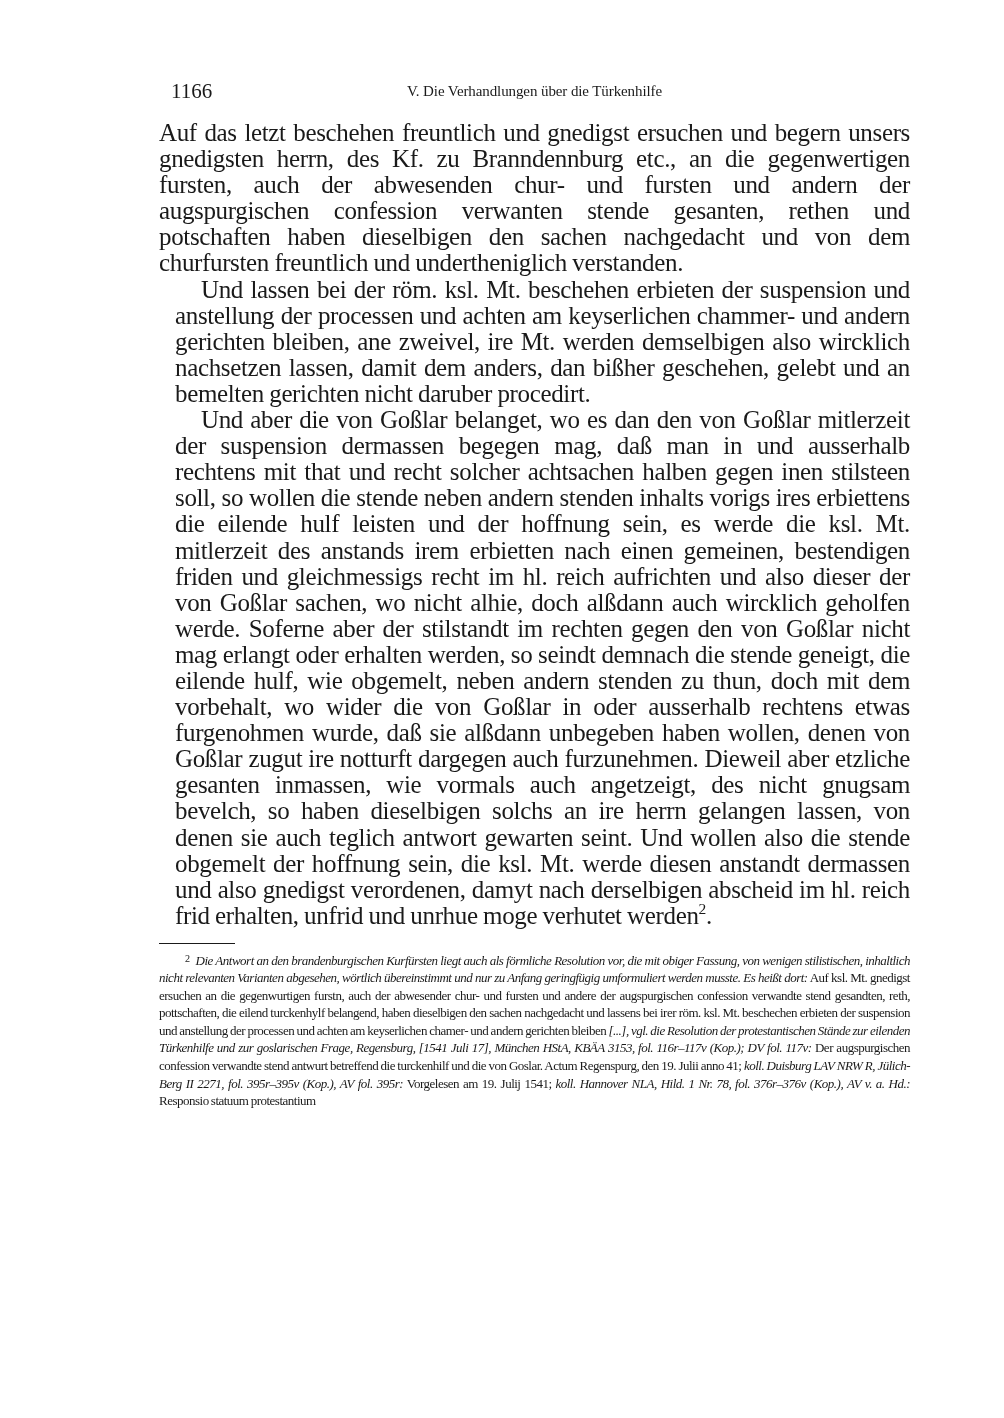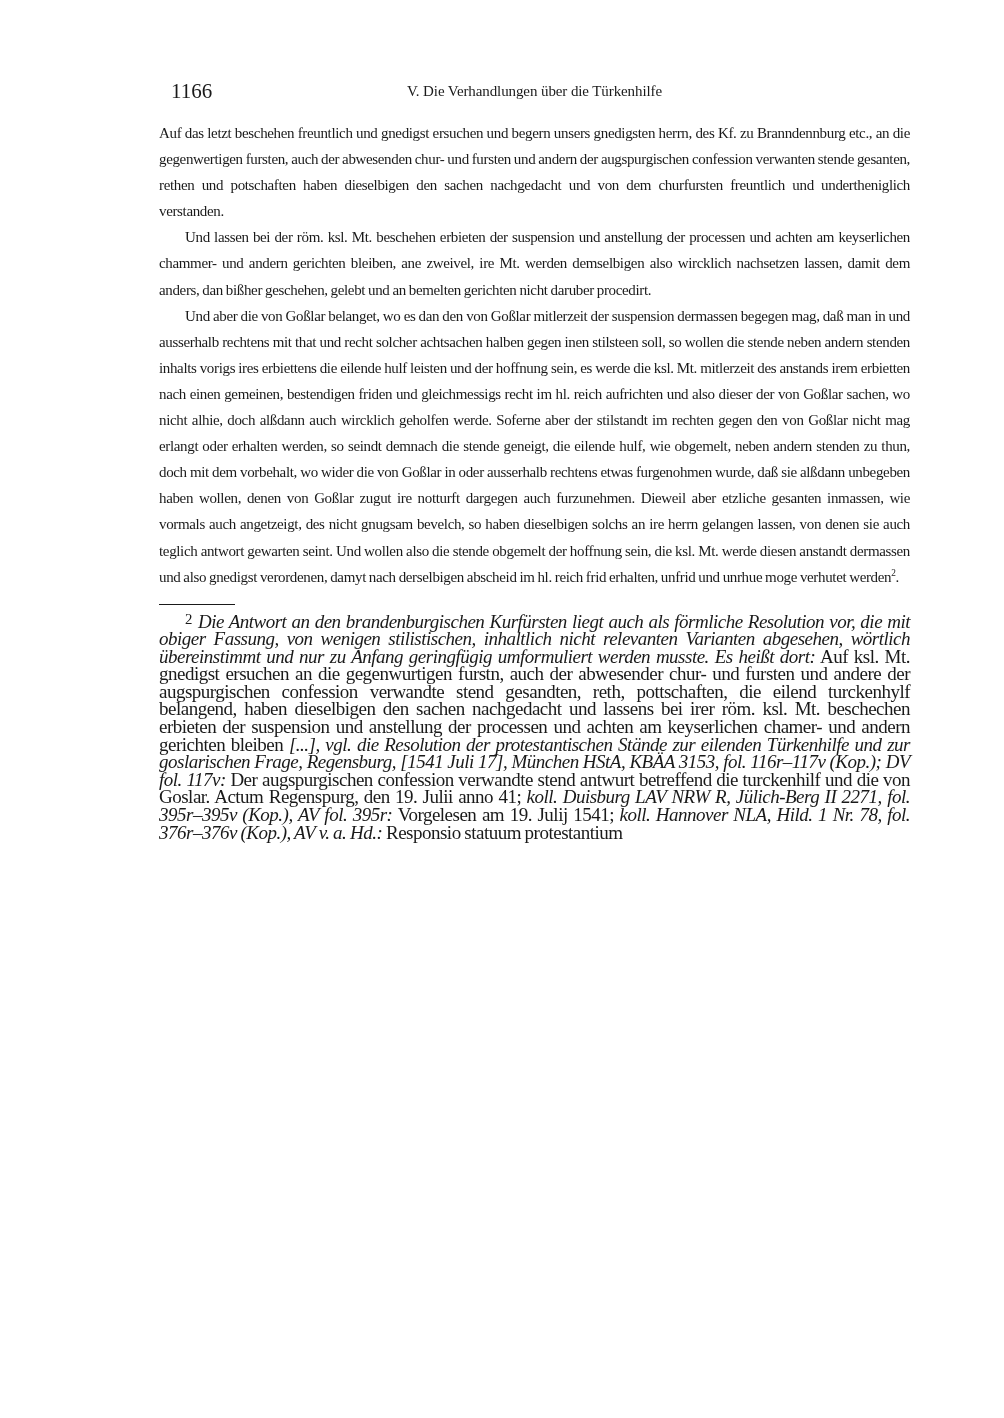--- a/index.html
+++ b/index.html
@@ -2,26 +2,26 @@
 <html><head>
 <meta charset="utf-8">
 <style>
   html, body { margin: 0; padding: 0; background: #ffffff; }
   body { width: 1004px; height: 1418px; position: relative; overflow: hidden;
          font-family: "Liberation Serif", "DejaVu Serif", serif; color: #1a1a1a; }
   .page { position: absolute; left: 159px; top: 76px; width: 751px; }
   .running-head { position: relative; height: 30px; font-size: 21px; line-height: 30px; }
   .running-head .folio { position: absolute; left: 12px; top: 0; }
   .running-head .title { position: absolute; left: 0; right: 0; text-align: center; font-size: 15px; letter-spacing: -0.1px; }
-  .body-text { margin-top: 14px; font-size: 15px; line-height: 26.1px; text-align: justify; letter-spacing: -0.35px; word-spacing: -0.5px; }
+  .body-text { margin-top: 14px; font-size: 25px; line-height: 26.1px; text-align: justify; letter-spacing: -0.35px; word-spacing: -0.5px; }
   .body-text p { margin: 0; }
-  .body-text p.indent { text-indent: 26px; }
+  .body-text p.indent { text-indent: 26px; margin-left: 16px; }
   sup { font-size: 0.62em; line-height: 0; vertical-align: 0.65em; }
   .fn-rule { width: 76px; height: 0; border-top: 1.2px solid #1a1a1a; margin-top: 14px; }
-  .footnote { margin-top: 6px; font-size: 19px; line-height: 17.6px; text-align: justify; letter-spacing: -0.5px; word-spacing: -0.6px; }
+  .footnote { margin-top: 6px; font-size: 13px; line-height: 17.6px; text-align: justify; letter-spacing: -0.5px; word-spacing: -0.6px; }
   .footnote .fn-num { display: inline-block; margin-left: 26px; margin-right: 6px; font-size: 0.78em; vertical-align: 0.25em; }
   .footnote i { font-style: italic; }
 </style>
 </head>
 <body>
 
 <div class="page">
 
   <div class="running-head">
     <span class="folio">1166</span>

